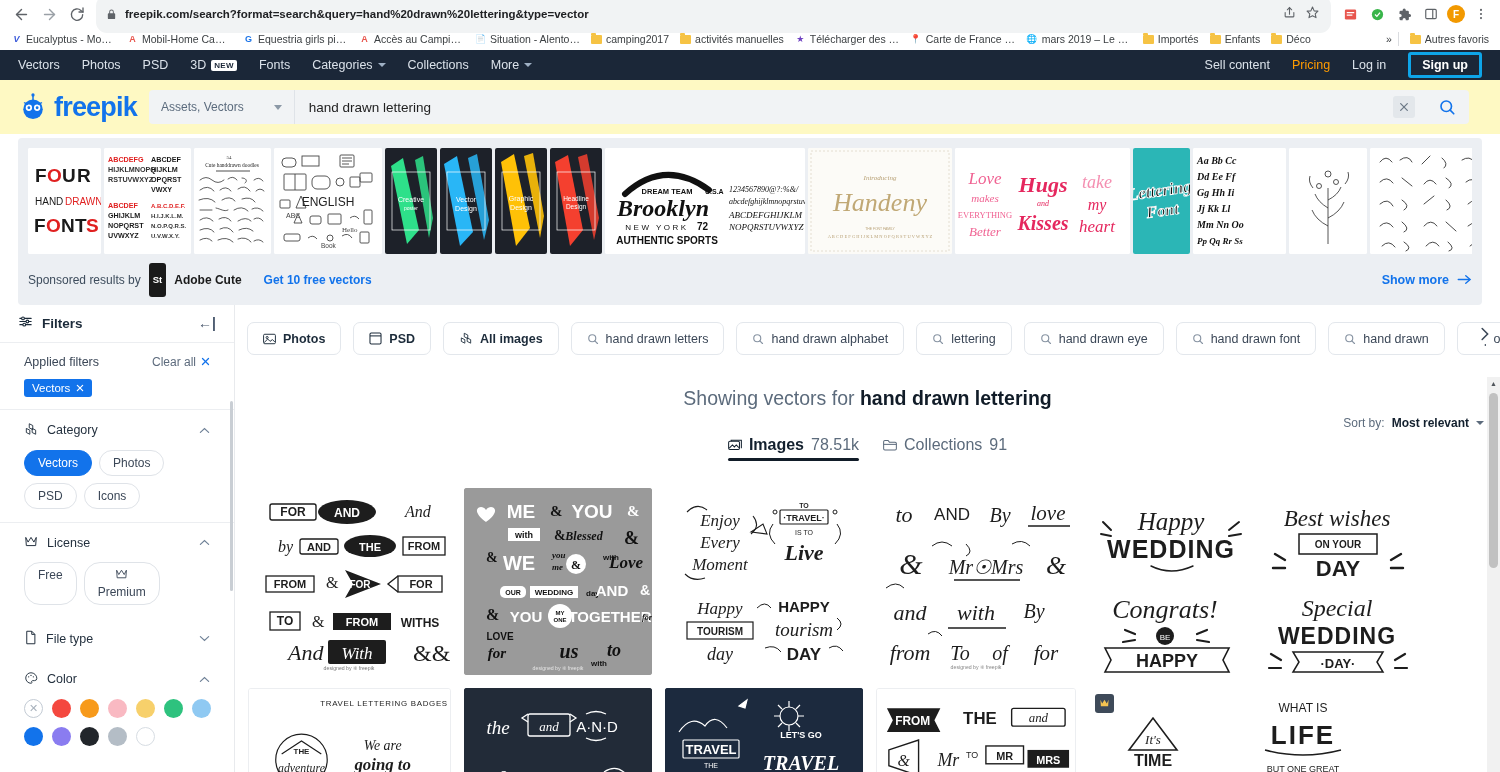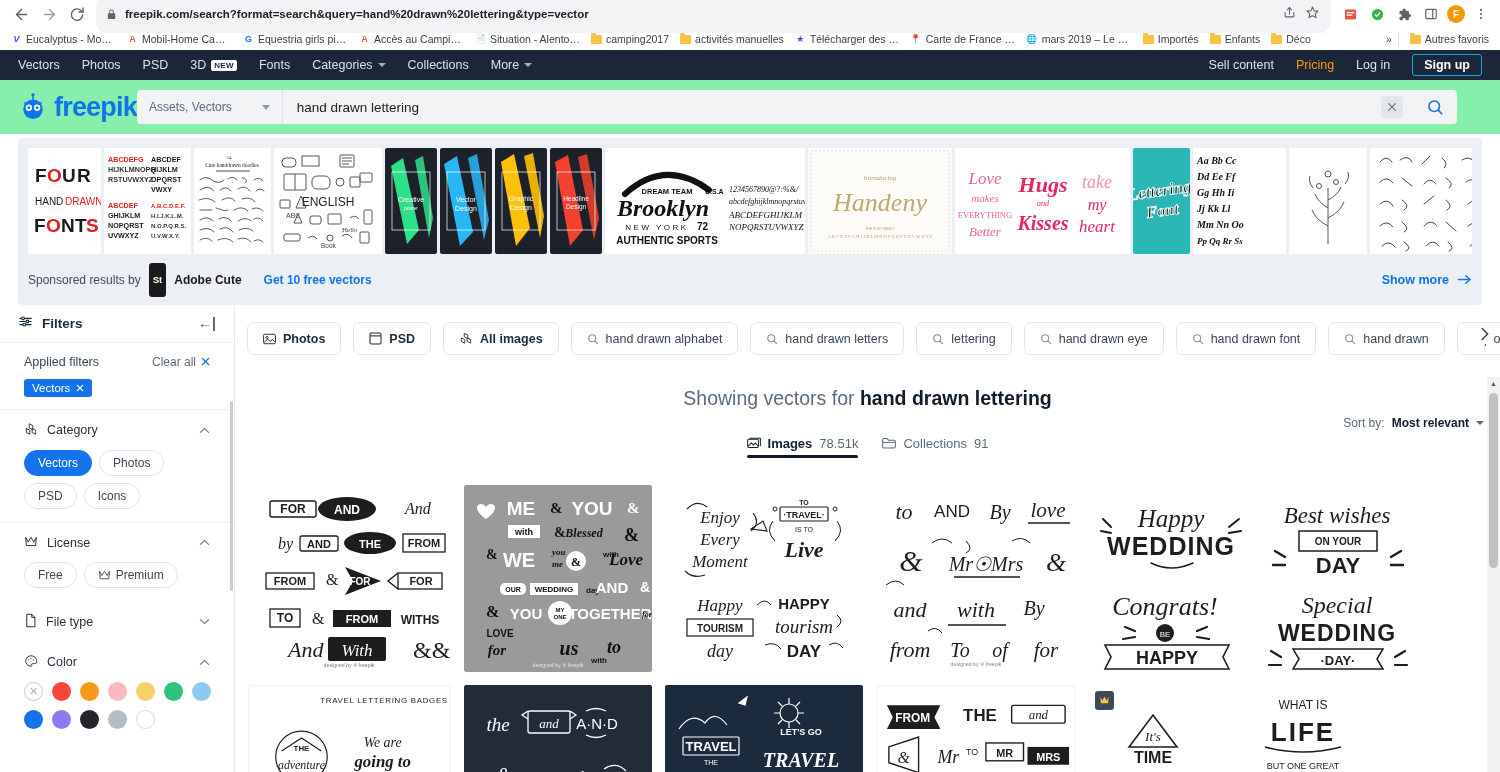--- a/index.html
+++ b/index.html
@@ -85,28 +85,28 @@
     border-radius: 2px; padding: 1px 3px; letter-spacing: .3px;
   }
   .caret-down {
     width: 0; height: 0; border-left: 4px solid transparent;
     border-right: 4px solid transparent; border-top: 4px solid #9fb0c4;
     display: inline-block;
   }
   .fp-nav-right { margin-left: auto; display: flex; align-items: center; gap: 22px; }
   .fp-nav-right .pricing { color: #ff9c00; }
   .signup-btn {
-    border: 1px solid #0ea5e9; border-radius: 3px;
+    border: 3px solid #0ea5e9; border-radius: 3px;
     padding: 3px 11px; color: #fff; font-weight: bold; font-size: 12.5px;
   }
 
   
   .fp-header {
-    height: 54px; background: #86efac; display: flex;
-    align-items: center; padding: 0 18px; 
+    height: 54px; background: #fef9c3; display: flex;
+    align-items: center; padding: 0 18px; gap: 12px;
   }
   .logo { display: flex; align-items: center; gap: 6px; }
   .logo-mark { width: 30px; height: 30px; position: relative; }
   .logo-text { font-size: 27px; font-weight: bold; color: #1273eb; letter-spacing: -0.8px; }
   .search-wrap {
     flex: 1; height: 34px; background: #f1f3f5; border-radius: 4px;
     display: flex; align-items: center; max-width: 1320px;
   }
   .asset-select {
     display: flex; align-items: center; gap: 30px;
@@ -178,21 +178,21 @@
     display: flex; align-items: center; gap: 9px;
     font-size: 12.5px; color: #24313f; margin-bottom: 11px;
   }
   .sb-chevron { margin-left: auto; color: #6e8096; font-size: 10px; }
   .pill-row { display: flex; flex-wrap: wrap; gap: 7px; margin-bottom: 13px; }
   .pill {
     border: 1px solid #dfe3e8; border-radius: 16px; padding: 5px 13px;
     font-size: 12px; color: #3b4757; background: #fff; white-space: nowrap;
   }
   .pill.active { background: #1273eb; border-color: #1273eb; color: #fff; }
-  .pill.with-ico { display: flex; align-items: center; gap: 5px; }
+  .pill.with-ico { display: flex; align-items: center; gap: 5px; flex-direction: column; }
   .swatches { display: flex; flex-wrap: wrap; gap: 9px; margin-bottom: 14px; width: 190px;}
   .sw { width: 19px; height: 19px; border-radius: 50%; }
   .sw.none { border: 1px solid #c3cbd4; background: #fff; display:flex;align-items:center;justify-content:center;color:#a7b1bc;font-size:11px;}
   .sw.white { background: #fff; border: 1px solid #d7dde3; }
   .sb-scroll {
     position: absolute; right: 1px; top: 96px; width: 3px; height: 190px;
     background: #c9ced4; border-radius: 2px;
   }
 
   
@@ -214,21 +214,21 @@
     background: #fff;
   }
 
   .showing {
     text-align: center; font-size: 19.5px; color: #5c6b7c;
     margin-top: 26px; font-weight: normal;
   }
   .showing b { color: #111c28; }
   .tabs {
     display: flex; justify-content: center; gap: 24px; margin-top: 26px;
-    font-size: 13px; color: #5c6b7c;
+    font-size: 16px; color: #5c6b7c;
   }
   .tab { display: flex; align-items: center; gap: 7px; padding-bottom: 7px; position: relative; }
   .tab.active { color: #13202e; font-weight: bold; }
   .tab.active .cnt { font-weight: normal; color: #5c6b7c; }
   .tab.active:after {
     content: ""; position: absolute; left: 0; right: 0; bottom: 0;
     height: 2.5px; background: #111c28; border-radius: 2px;
   }
   .sortby {
     position: absolute; right: 16px; top: 111px; display: flex;
@@ -914,28 +914,28 @@
             <path d="M4 10 L10 13 L10 19 L4 16 Z"></path>
             <path d="M14 10 L20 13 L20 19 L14 16 Z"></path>
           </svg>
         <span>All images</span>
       </span>
       <span class="sg-pill">
         <svg width="12" height="12" viewBox="0 0 24 24" stroke="#8894a3" stroke-width="2.3" fill="none" stroke-linecap="round">
             <circle cx="10.5" cy="10.5" r="7"></circle>
             <line x1="15.6" y1="15.6" x2="21" y2="21"></line>
           </svg>
-        <span>hand drawn alphabet</span>
+        <span>hand drawn letters</span>
       </span>
       <span class="sg-pill">
         <svg width="12" height="12" viewBox="0 0 24 24" stroke="#8894a3" stroke-width="2.3" fill="none" stroke-linecap="round">
             <circle cx="10.5" cy="10.5" r="7"></circle>
             <line x1="15.6" y1="15.6" x2="21" y2="21"></line>
           </svg>
-        <span>hand drawn letters</span>
+        <span>hand drawn alphabet</span>
       </span>
       <span class="sg-pill">
         <svg width="12" height="12" viewBox="0 0 24 24" stroke="#8894a3" stroke-width="2.3" fill="none" stroke-linecap="round">
             <circle cx="10.5" cy="10.5" r="7"></circle>
             <line x1="15.6" y1="15.6" x2="21" y2="21"></line>
           </svg>
         <span>lettering</span>
       </span>
       <span class="sg-pill">
         <svg width="12" height="12" viewBox="0 0 24 24" stroke="#8894a3" stroke-width="2.3" fill="none" stroke-linecap="round">

